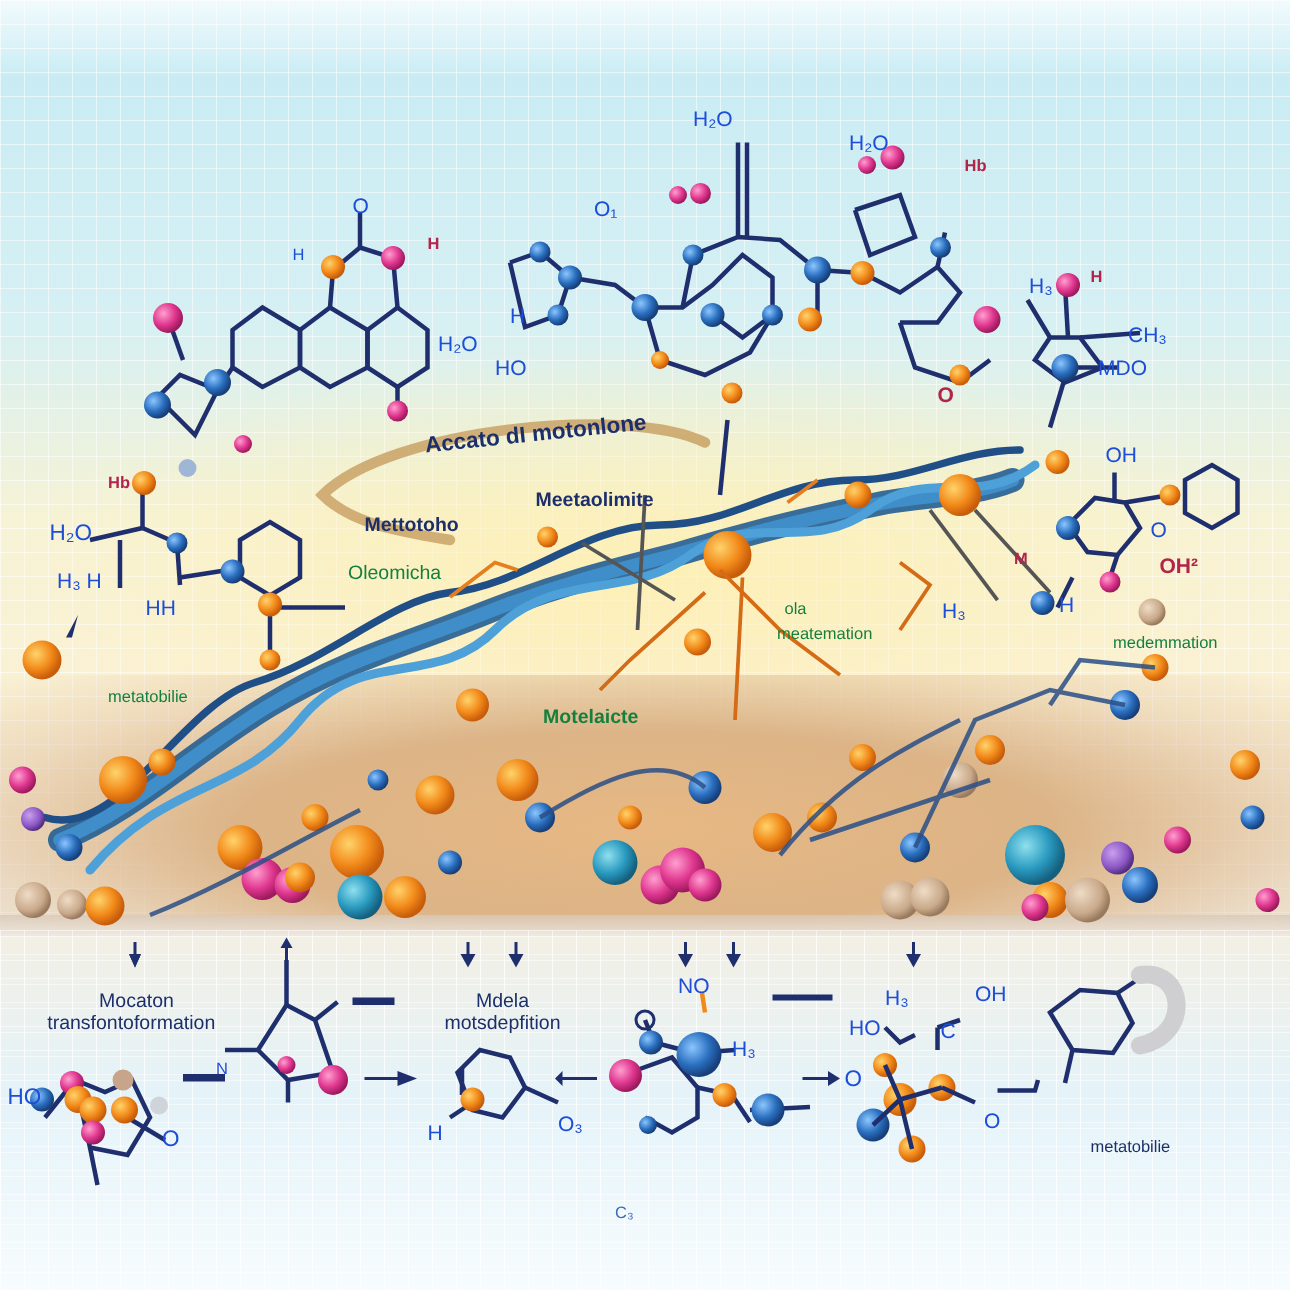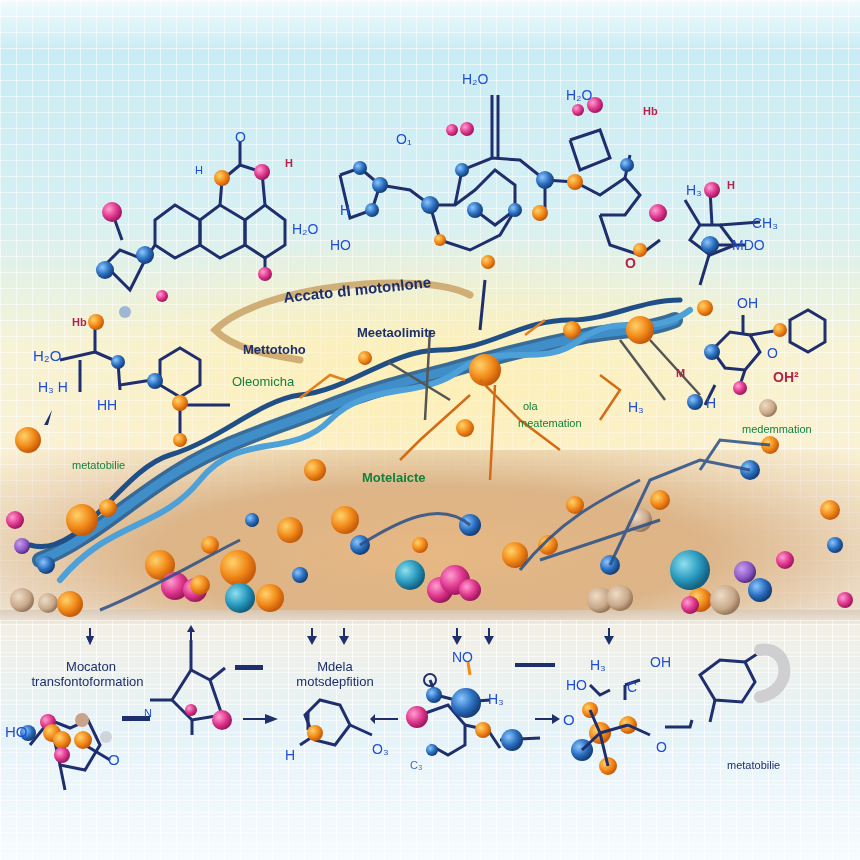--- a/index.html
+++ b/index.html
@@ -407,13 +407,13 @@
 <div class="lbl fm" style="left:452px;top:650px;">NO</div>
 <div class="lbl fm" style="left:488px;top:692px;">H₃</div>
 <div class="lbl fm" style="left:590px;top:658px;">H₃</div>
 <div class="lbl fm" style="left:566px;top:678px;">HO</div>
 <div class="lbl fm" style="left:627px;top:680px;">C</div>
 <div class="lbl fm" style="left:650px;top:655px;">OH</div>
 <div class="lbl fm" style="left:563px;top:712px;font-size:15px;">O</div>
 <div class="lbl fm" style="left:656px;top:740px;">O</div>
 <div class="lbl fm" style="left:285px;top:748px;">H</div>
 <div class="lbl fm" style="left:372px;top:742px;">O₃</div>
-<div class="lbl fm" style="left:410px;top:760px;font-size:11px;color:#3b6ab8;">C₃</div>
+<div class="lbl fm" style="left:410px;top:804px;font-size:11px;color:#3b6ab8;">C₃</div>
 
 </body></html>

